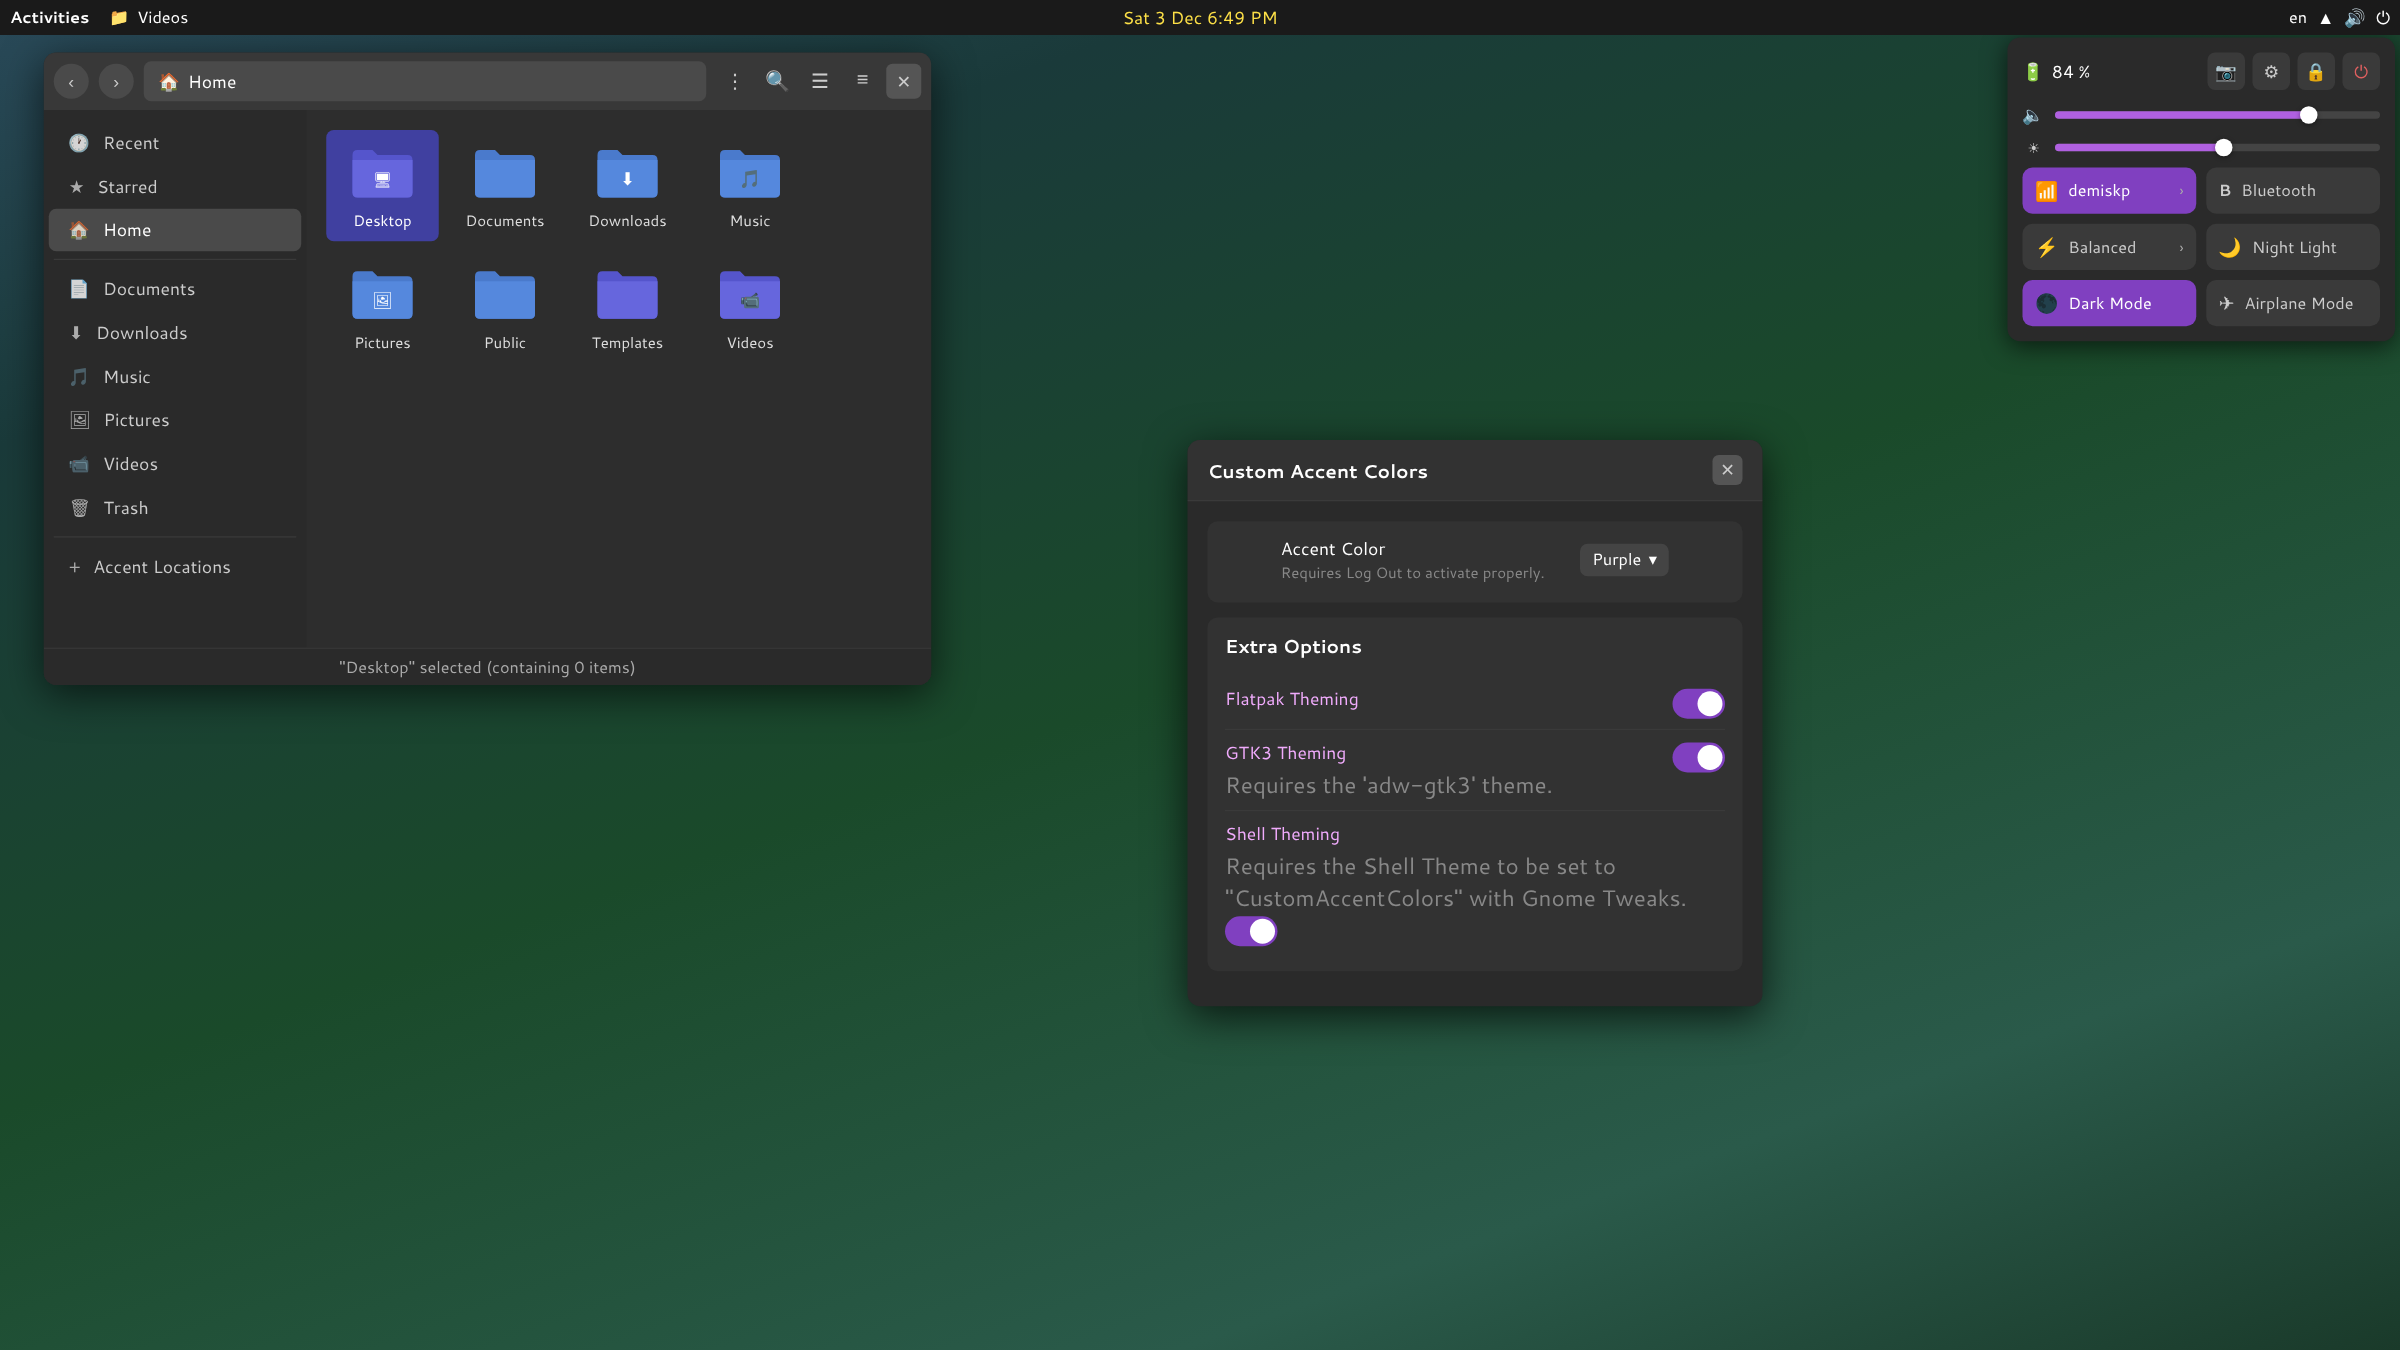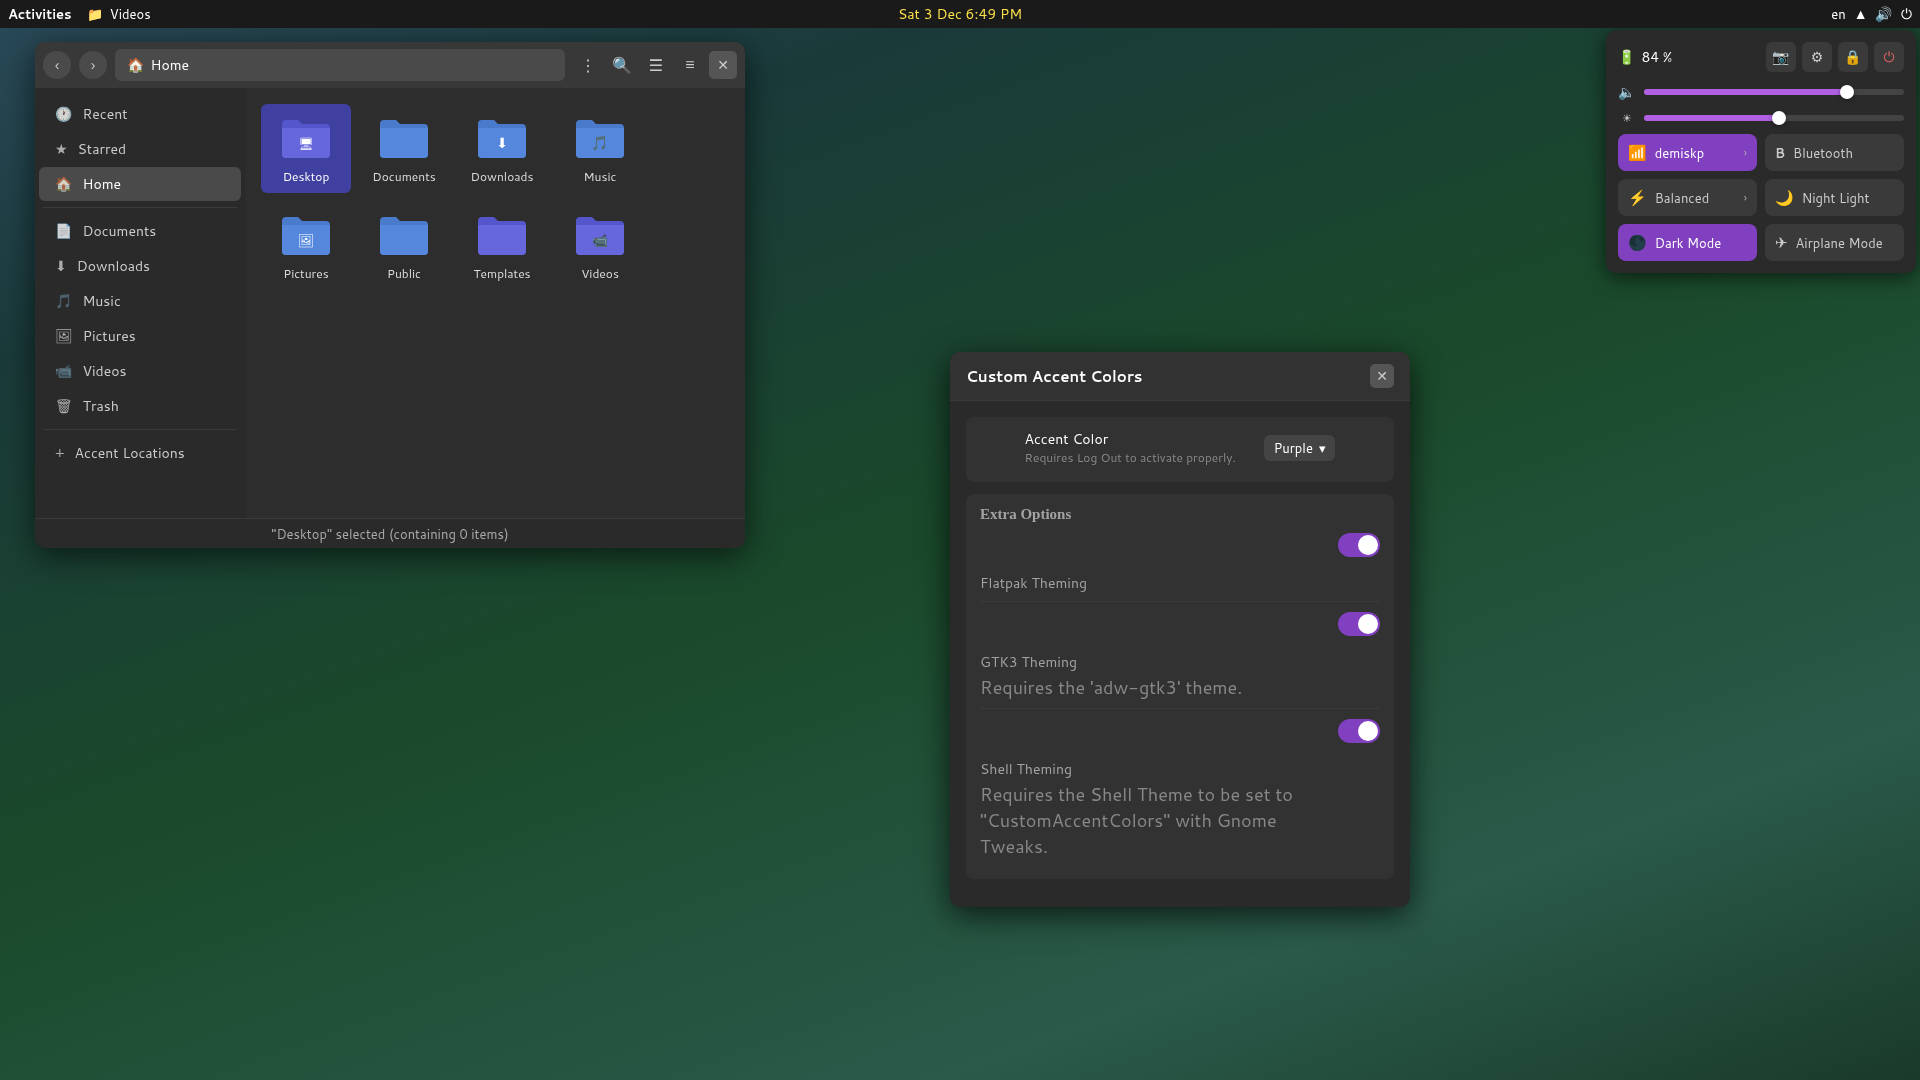--- a/index.html
+++ b/index.html
@@ -374,38 +374,36 @@
       align-items: center;
       gap: 6px;
       background: #444;
       padding: 4px 10px;
       border-radius: 6px;
       color: #fff;
       font-size: 13px;
       cursor: pointer;
     }
     .ad-section-title {
-      color: #a3a3a3;
+      color: #ffffff;
       font-size: 15px;
       font-weight: 600;
-      margin-bottom: 0;
-      font-family: Liberation Serif, serif;
+      margin-bottom: 14px;
     }
     .ad-toggle-row {
       display: flex;
       align-items: flex-start;
       justify-content: space-between;
       padding: 8px 0;
       border-bottom: 1px solid #3a3a3a;
     }
-    .ad-toggle-row:last-child { border-bottom: none; }
+    .ad-toggle-row:last-child { border-bottom: none; flex-direction: column; }
     .ad-toggle-info .toggle-label {
-      color: #a3a3a3;
-      font-size: 14px;
-      margin-top: 42px;
+      color: #f0abfc;
+      font-size: 14px;
     }
     .ad-toggle-info .toggle-sublabel {
       color: #888;
       font-size: 18px;
       margin-top: 2px;
     }
     .toggle-switch {
       width: 42px; height: 24px;
       border-radius: 12px;
       background: #8040c0;

